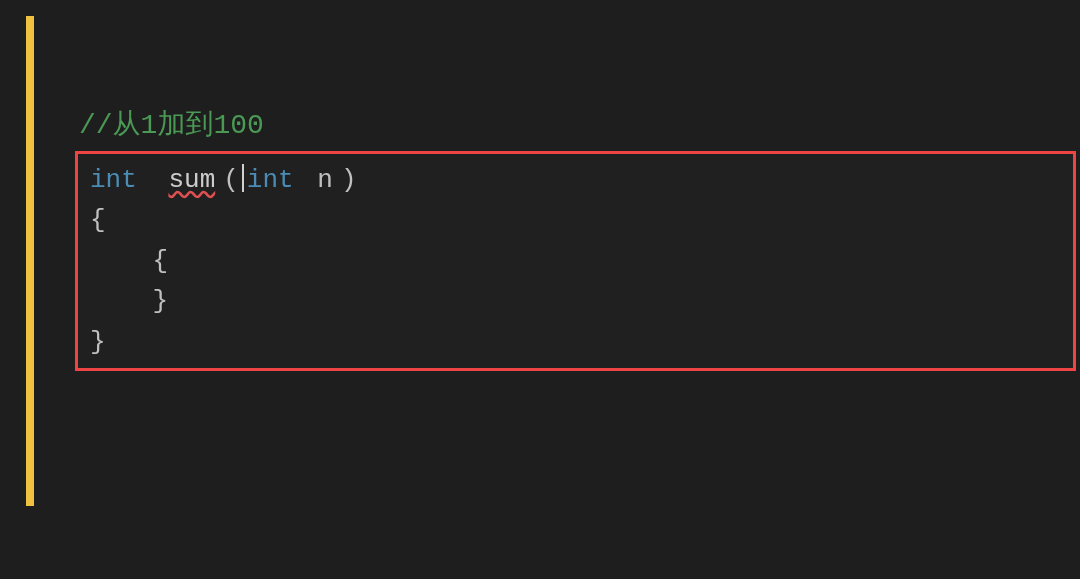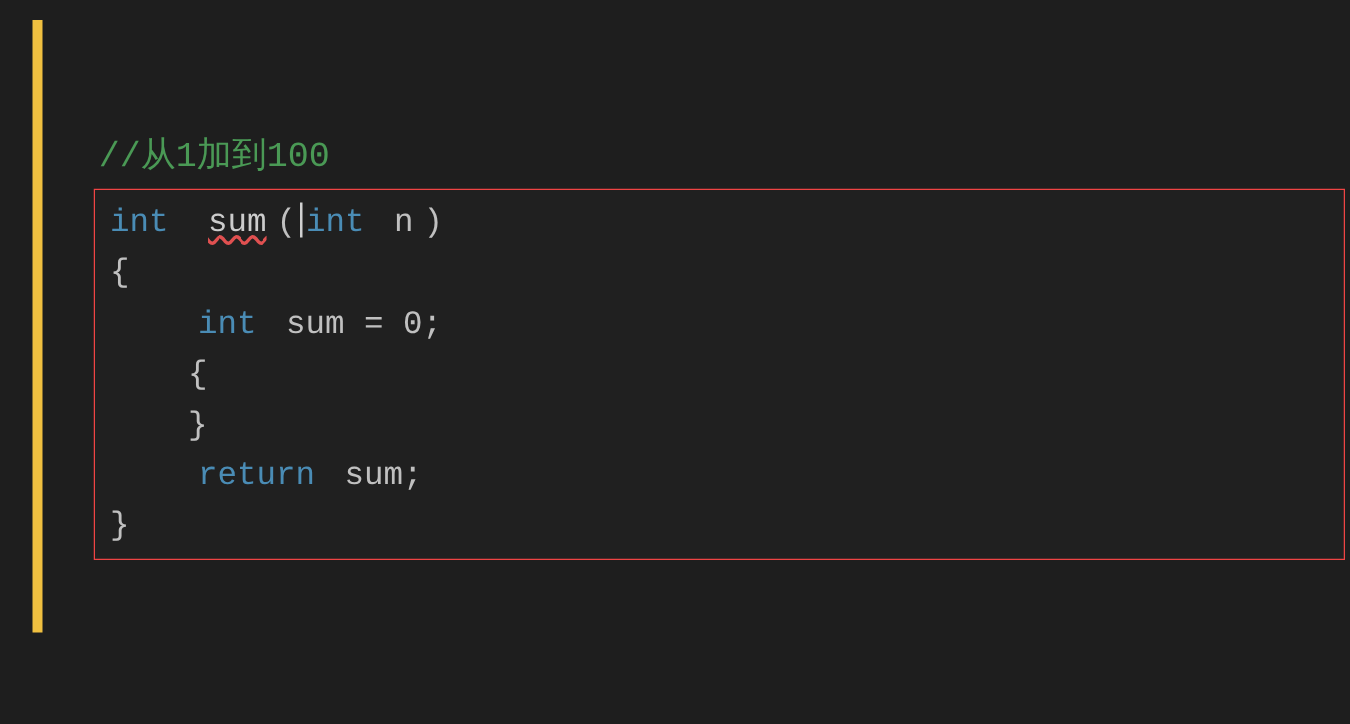--- a/index.html
+++ b/index.html
@@ -32,21 +32,21 @@
     .code-area {
       padding-left: 30px;
       padding-top: 75px;
     }
     .comment-line {
       color: #4a9955;
       font-size: 28px;
       margin-bottom: 8px;
     }
     .code-selection-box {
-      border: 1px solid #ef4444;
+      border: 3px solid #ef4444;
       background-color: rgba(50, 50, 50, 0.15);
       padding: 4px 0;
     }
     .code-line {
       color: #9cdcfe;
       line-height: 1.4;
       white-space: pre;
       padding: 0 4px;
     }
     .kw {
@@ -86,20 +86,18 @@
   <div class="yellow-bar"></div>
 
   <div class="code-area">
     <div class="comment-line">
       <span>//从1加到100</span>
     </div>
 
     <div class="code-selection-box">
       <div class="code-line"><span class="kw">int</span><span class="txt"> </span><span class="fn">sum</span><span class="paren">(</span><span class="cursor"></span><span class="kw">int</span><span class="txt"> n</span><span class="paren">)</span></div>
       <div class="code-line"><span class="brace">{</span></div>
-      <div class="code-line"><span>    </span><span class="kw">int</span><span class="txt"> sum = 0;</span></div>
       <div class="code-line"><span class="brace">    {</span></div>
       <div class="code-line"><span class="brace">    }</span></div>
-      <div class="code-line"><span>    </span><span class="kw">return</span><span class="txt"> sum;</span></div>
       <div class="code-line"><span class="brace">}</span></div>
     </div>
   </div>
 </div>
 
 </body></html>

